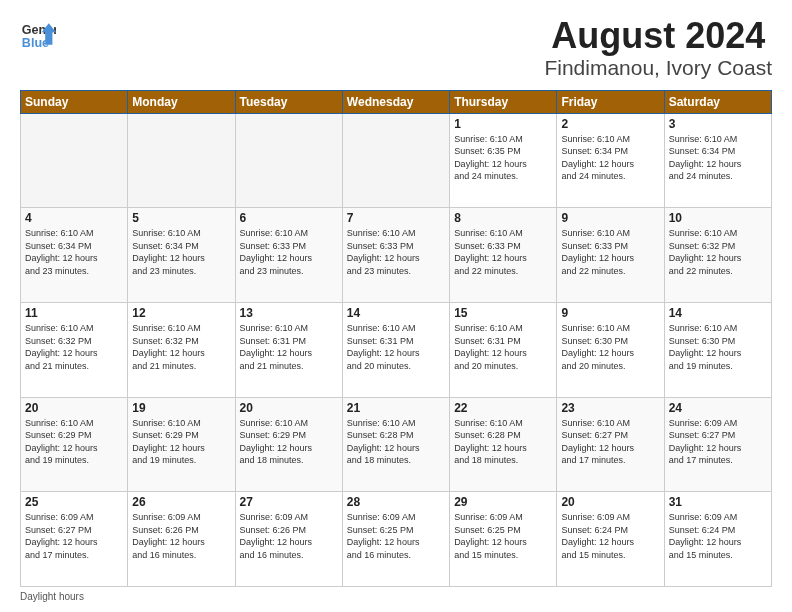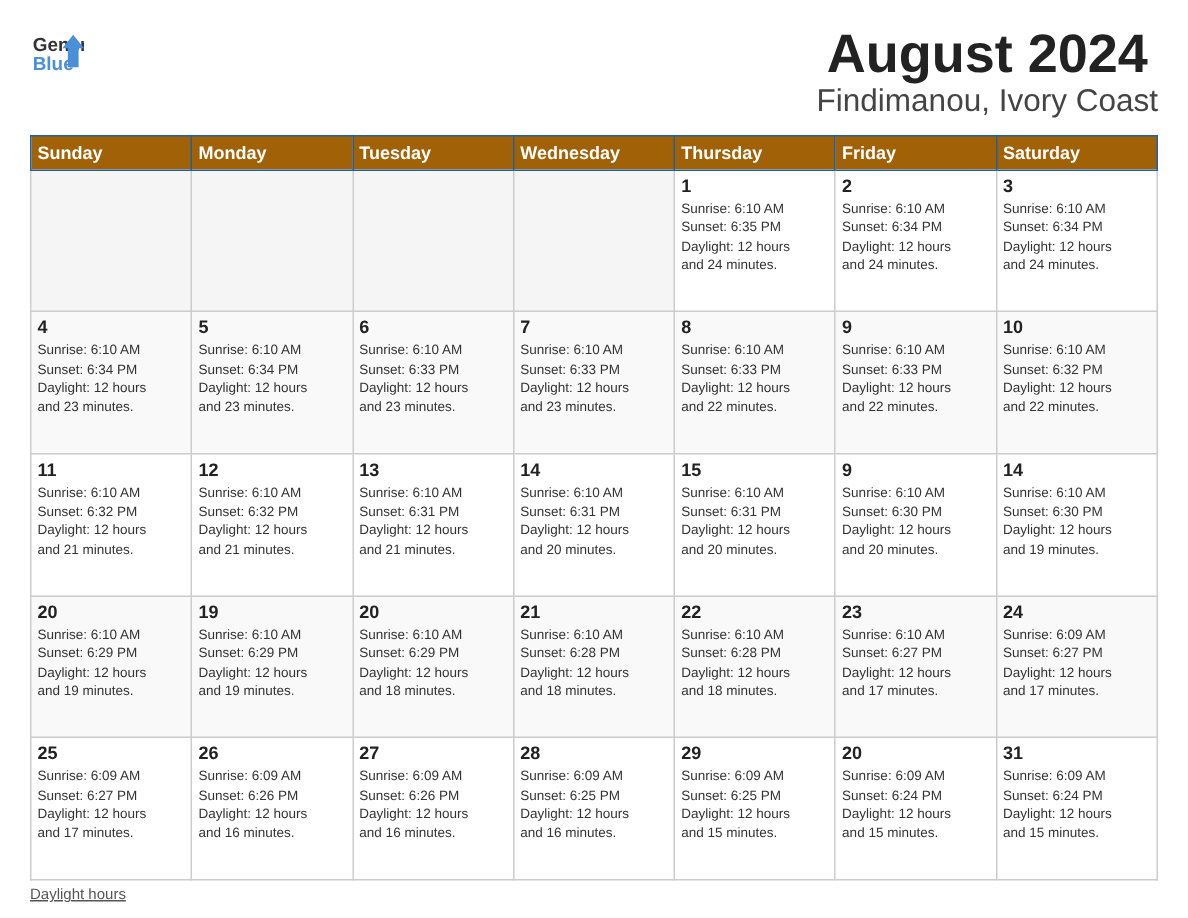--- a/index.html
+++ b/index.html
@@ -87,21 +87,20 @@
     }
     .day-info {
       font-size: 9px;
       color: #333;
       line-height: 1.4;
     }
     .footer-note {
       font-size: 10px;
       color: #555;
       margin-top: 4px;
-      text-decoration: underline;
     }
   </style>
 </head>
 <body>
 
 <div class="page">
   <div class="header">
     <div class="logo">
       <svg class="logo-icon" viewBox="0 0 40 40">
         <text x="2" y="20" font-size="14" font-weight="bold" fill="#333">General</text>

